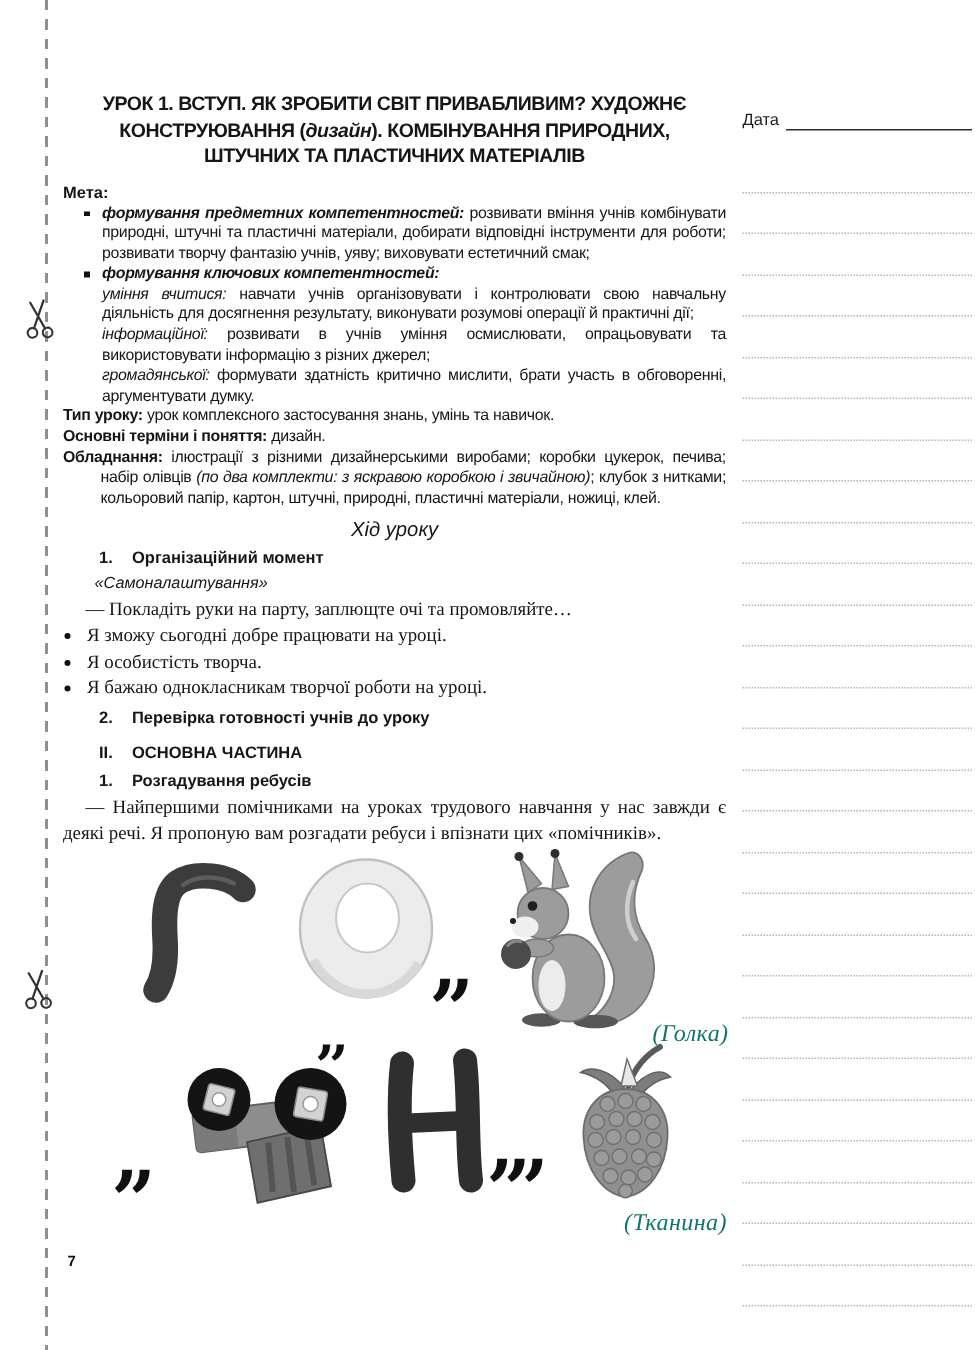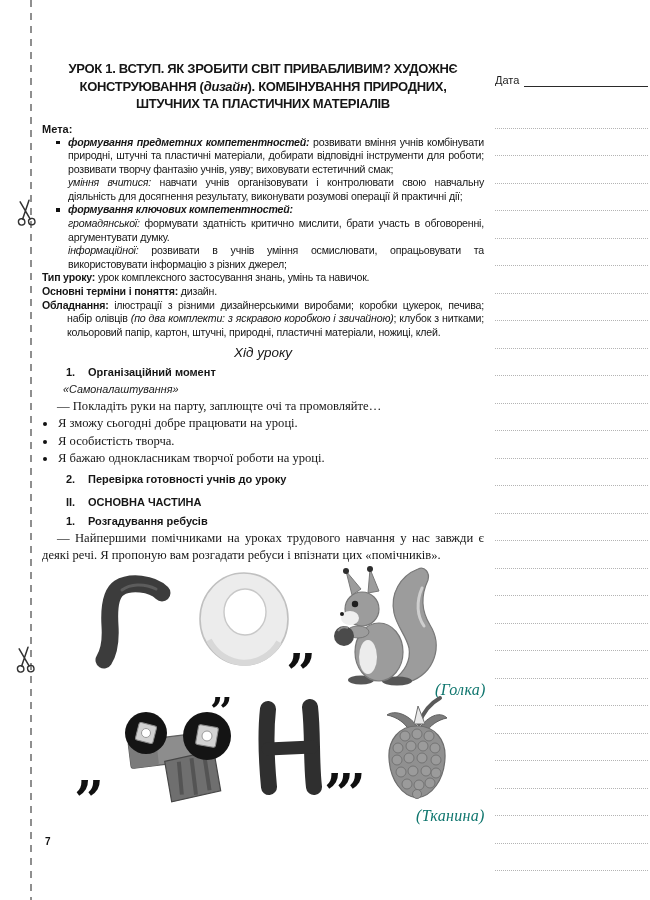--- a/index.html
+++ b/index.html
@@ -118,27 +118,27 @@
       <div>ШТУЧНИХ ТА ПЛАСТИЧНИХ МАТЕРІАЛІВ</div>
     </div>
 
     <p class="meta-label">Мета:</p>
 
     <p class="sans bullet">
       <span class="sq"></span>
       <b><i>формування предметних компетентностей:</i></b><span> розвивати вміння учнів комбінувати природні, штучні та пластичні матеріали, добирати відповідні інструменти для роботи; розвивати творчу фантазію учнів, уяву; виховувати естетичний смак;</span>
     </p>
 
-    <p class="sans sub"><i>уміння вчитися:</i><span> навчати учнів організовувати і контролювати свою навчальну діяльність для досягнення результату, виконувати розумові операції й практичні дії;</span></p>
     <p class="sans bullet">
       <span class="sq"></span>
       <b><i>формування ключових компетентностей:</i></b>
     </p>
+    <p class="sans sub"><i>уміння вчитися:</i><span> навчати учнів організовувати і контролювати свою навчальну діяльність для досягнення результату, виконувати розумові операції й практичні дії;</span></p>
+    <p class="sans sub"><i>інформаційної:</i><span> розвивати в учнів уміння осмислювати, опрацьовувати та використовувати інформацію з різних джерел;</span></p>
     <p class="sans sub"><i>громадянської:</i><span> формувати здатність критично мислити, брати участь в обговоренні, аргументувати думку.</span></p>
-    <p class="sans sub"><i>інформаційної:</i><span> розвивати в учнів уміння осмислювати, опрацьовувати та використовувати інформацію з різних джерел;</span></p>
 
     <p class="sans"><b>Тип уроку:</b><span> урок комплексного застосування знань, умінь та навичок.</span></p>
     <p class="sans"><b>Основні терміни і поняття:</b><span> дизайн.</span></p>
     <p class="sans hang"><b>Обладнання:</b><span> ілюстрації з різними дизайнерськими виробами; коробки цукерок, печива; набір олівців </span><i>(по два комплекти: з яскравою коробкою і звичайною)</i><span>; клубок з нитками; кольоровий папір, картон, штучні, природні, пластичні матеріали, ножиці, клей.</span></p>
 
     <p class="flow-title">Хід уроку</p>
 
     <p class="heading"><span class="hnum">1.</span><span>Організаційний момент</span></p>
 
     <p class="selftune">«Самоналаштування»</p>

